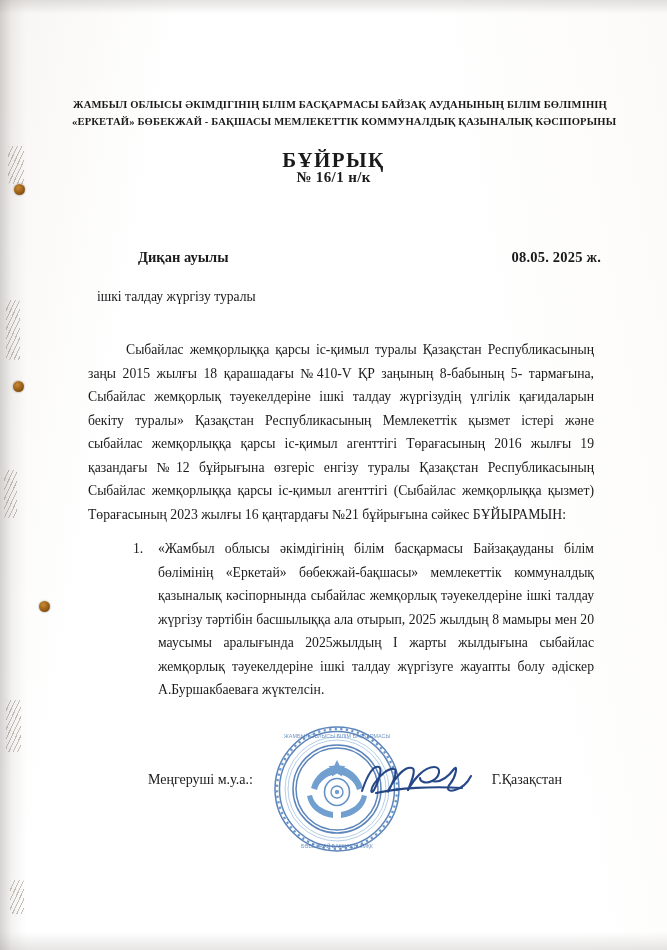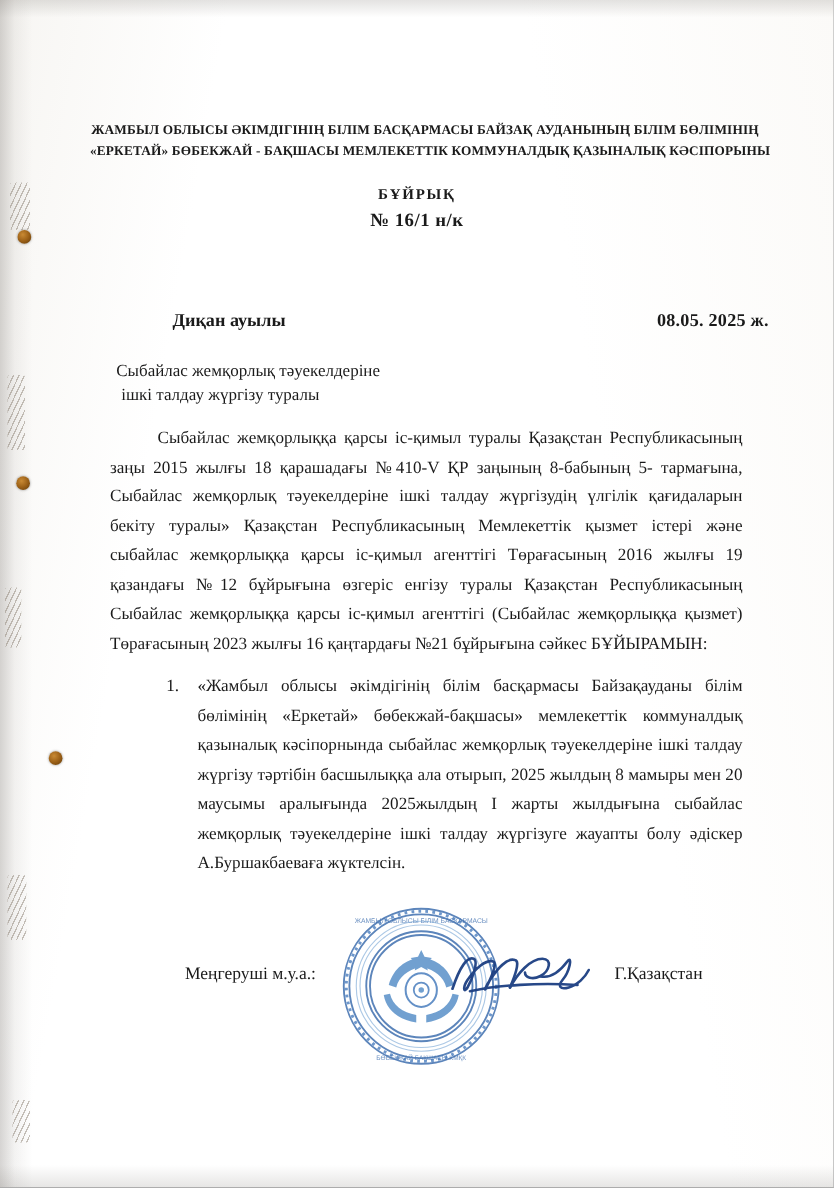--- a/index.html
+++ b/index.html
@@ -80,37 +80,37 @@
     letter-spacing: 0.15px;
   }
   .header-line { display: block; white-space: nowrap; }
 
   .doc-title {
     position: absolute;
     left: 0; right: 0;
     top: 148px;
     text-align: center;
     font-weight: bold;
-    font-size: 12px;
+    font-size: 21px;
     letter-spacing: 1.4px;
   }
   .doc-number {
     position: absolute;
     left: 0; right: 0;
     top: 169px;
     text-align: center;
     font-weight: bold;
     font-size: 15px;
     letter-spacing: 0.4px;
   }
 
   .meta-row {
     position: absolute;
     left: 84px;
-    right: 52px;
+    right: 66px;
     top: 249px;
     display: flex;
     justify-content: space-between;
     align-items: flex-end;
     font-weight: bold;
     font-size: 14.5px;
   }
   .meta-place { margin-left: 54px; }
   .meta-date { letter-spacing: 0.2px; }
 
@@ -216,21 +216,20 @@
 
   <div class="doc-title">БҰЙРЫҚ</div>
   <div class="doc-number">№ 16/1 н/к</div>
 
   <div class="meta-row">
     <span class="meta-place">Диқан ауылы</span>
     <span class="meta-date">08.05. 2025 ж.</span>
   </div>
 
   <div class="subject">
-    <div>Сыбайлас жемқорлық тәуекелдеріне</div>
     <div class="subject-line-2">ішкі талдау жүргізу туралы</div>
   </div>
 
   <div class="body"><span>Сыбайлас жемқорлыққа қарсы іс-қимыл туралы Қазақстан Республикасының заңы 2015 жылғы 18 қарашадағы №410-V ҚР заңының 8-бабының 5- тармағына, Сыбайлас жемқорлық тәуекелдеріне ішкі талдау жүргізудің үлгілік қағидаларын бекіту туралы» Қазақстан Республикасының Мемлекеттік қызмет істері және сыбайлас жемқорлыққа қарсы іс-қимыл агенттігі Төрағасының 2016 жылғы 19 қазандағы №12 бұйрығына өзгеріс енгізу туралы Қазақстан Республикасының Сыбайлас жемқорлыққа қарсы іс-қимыл агенттігі (Сыбайлас жемқорлыққа қызмет) Төрағасының 2023 жылғы 16 қаңтардағы №21 бұйрығына сәйкес </span><b>БҰЙЫРАМЫН:</b></div>
 
   <div class="ordered">
     <div class="ordered-item">
       <span class="ordered-num">1.</span>
       <span class="ordered-text">«Жамбыл облысы әкімдігінің білім басқармасы Байзақауданы білім бөлімінің «Еркетай» бөбекжай-бақшасы» мемлекеттік коммуналдық қазыналық кәсіпорнында сыбайлас жемқорлық тәуекелдеріне ішкі талдау жүргізу тәртібін басшылыққа  ала отырып, 2025 жылдың 8 мамыры  мен 20 маусымы аралығында 2025жылдың I жарты жылдығына сыбайлас жемқорлық тәуекелдеріне ішкі талдау жүргізуге жауапты болу әдіскер А.Буршакбаеваға жүктелсін.</span>
     </div>

